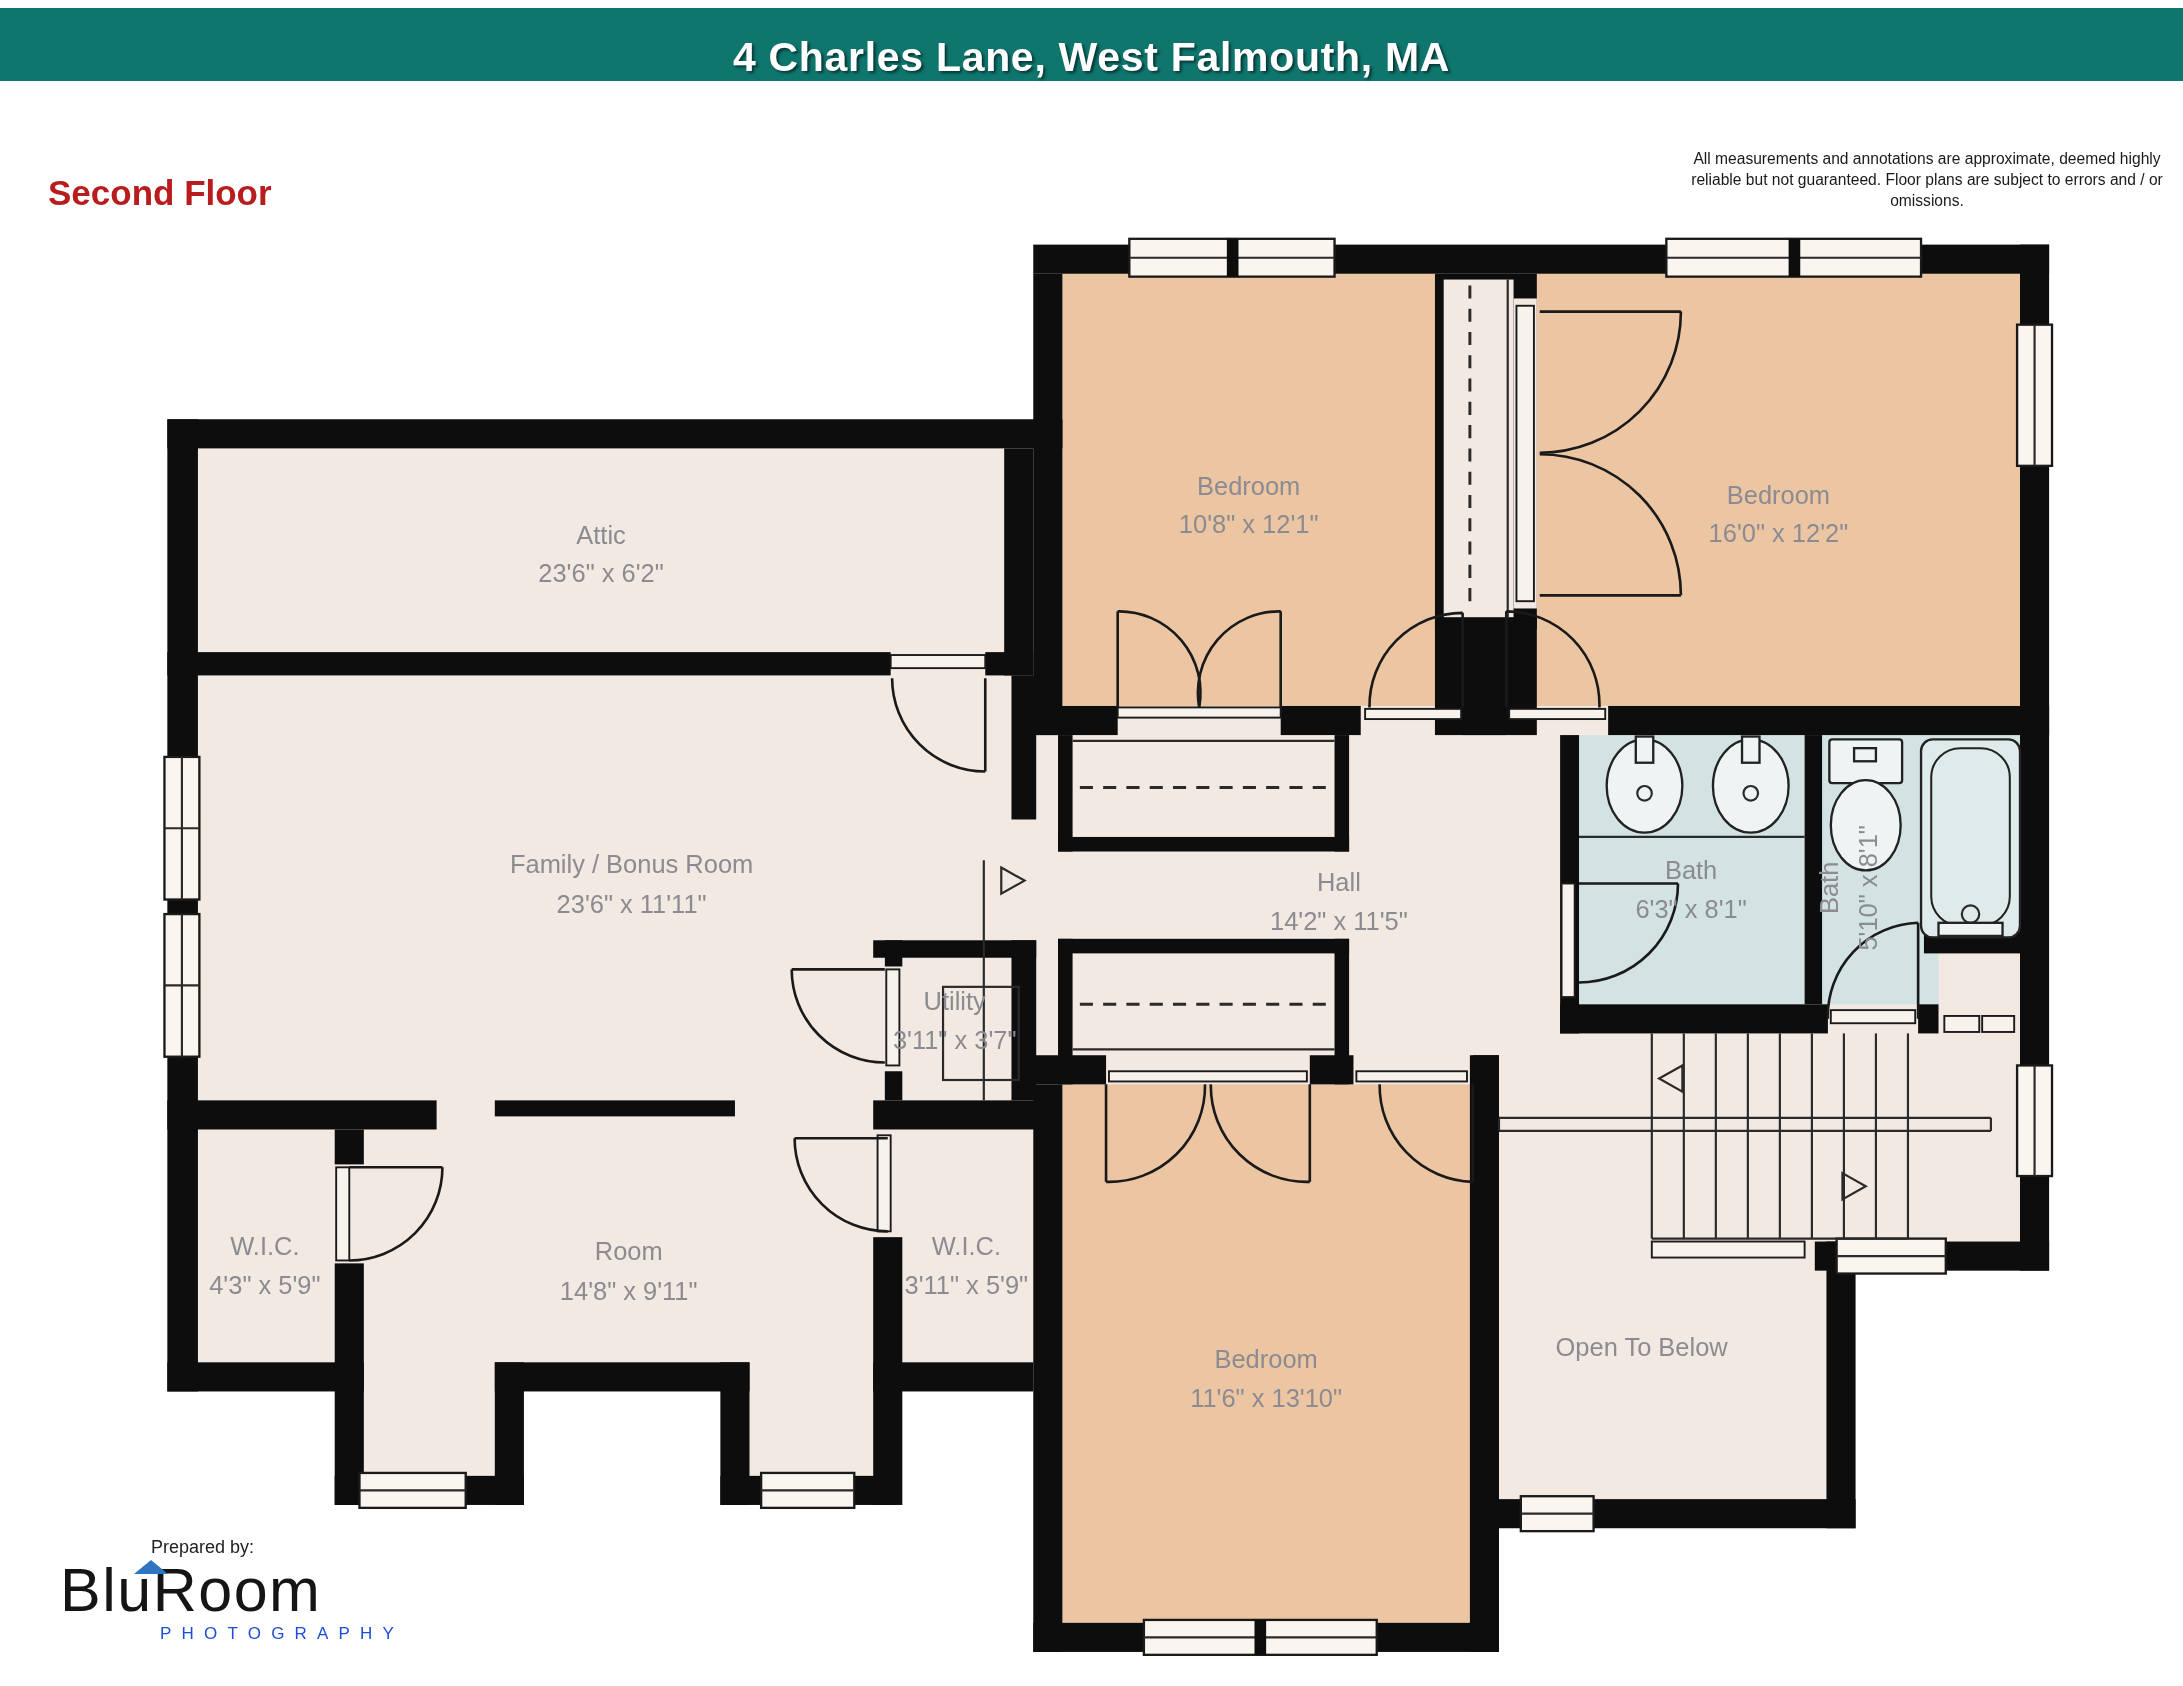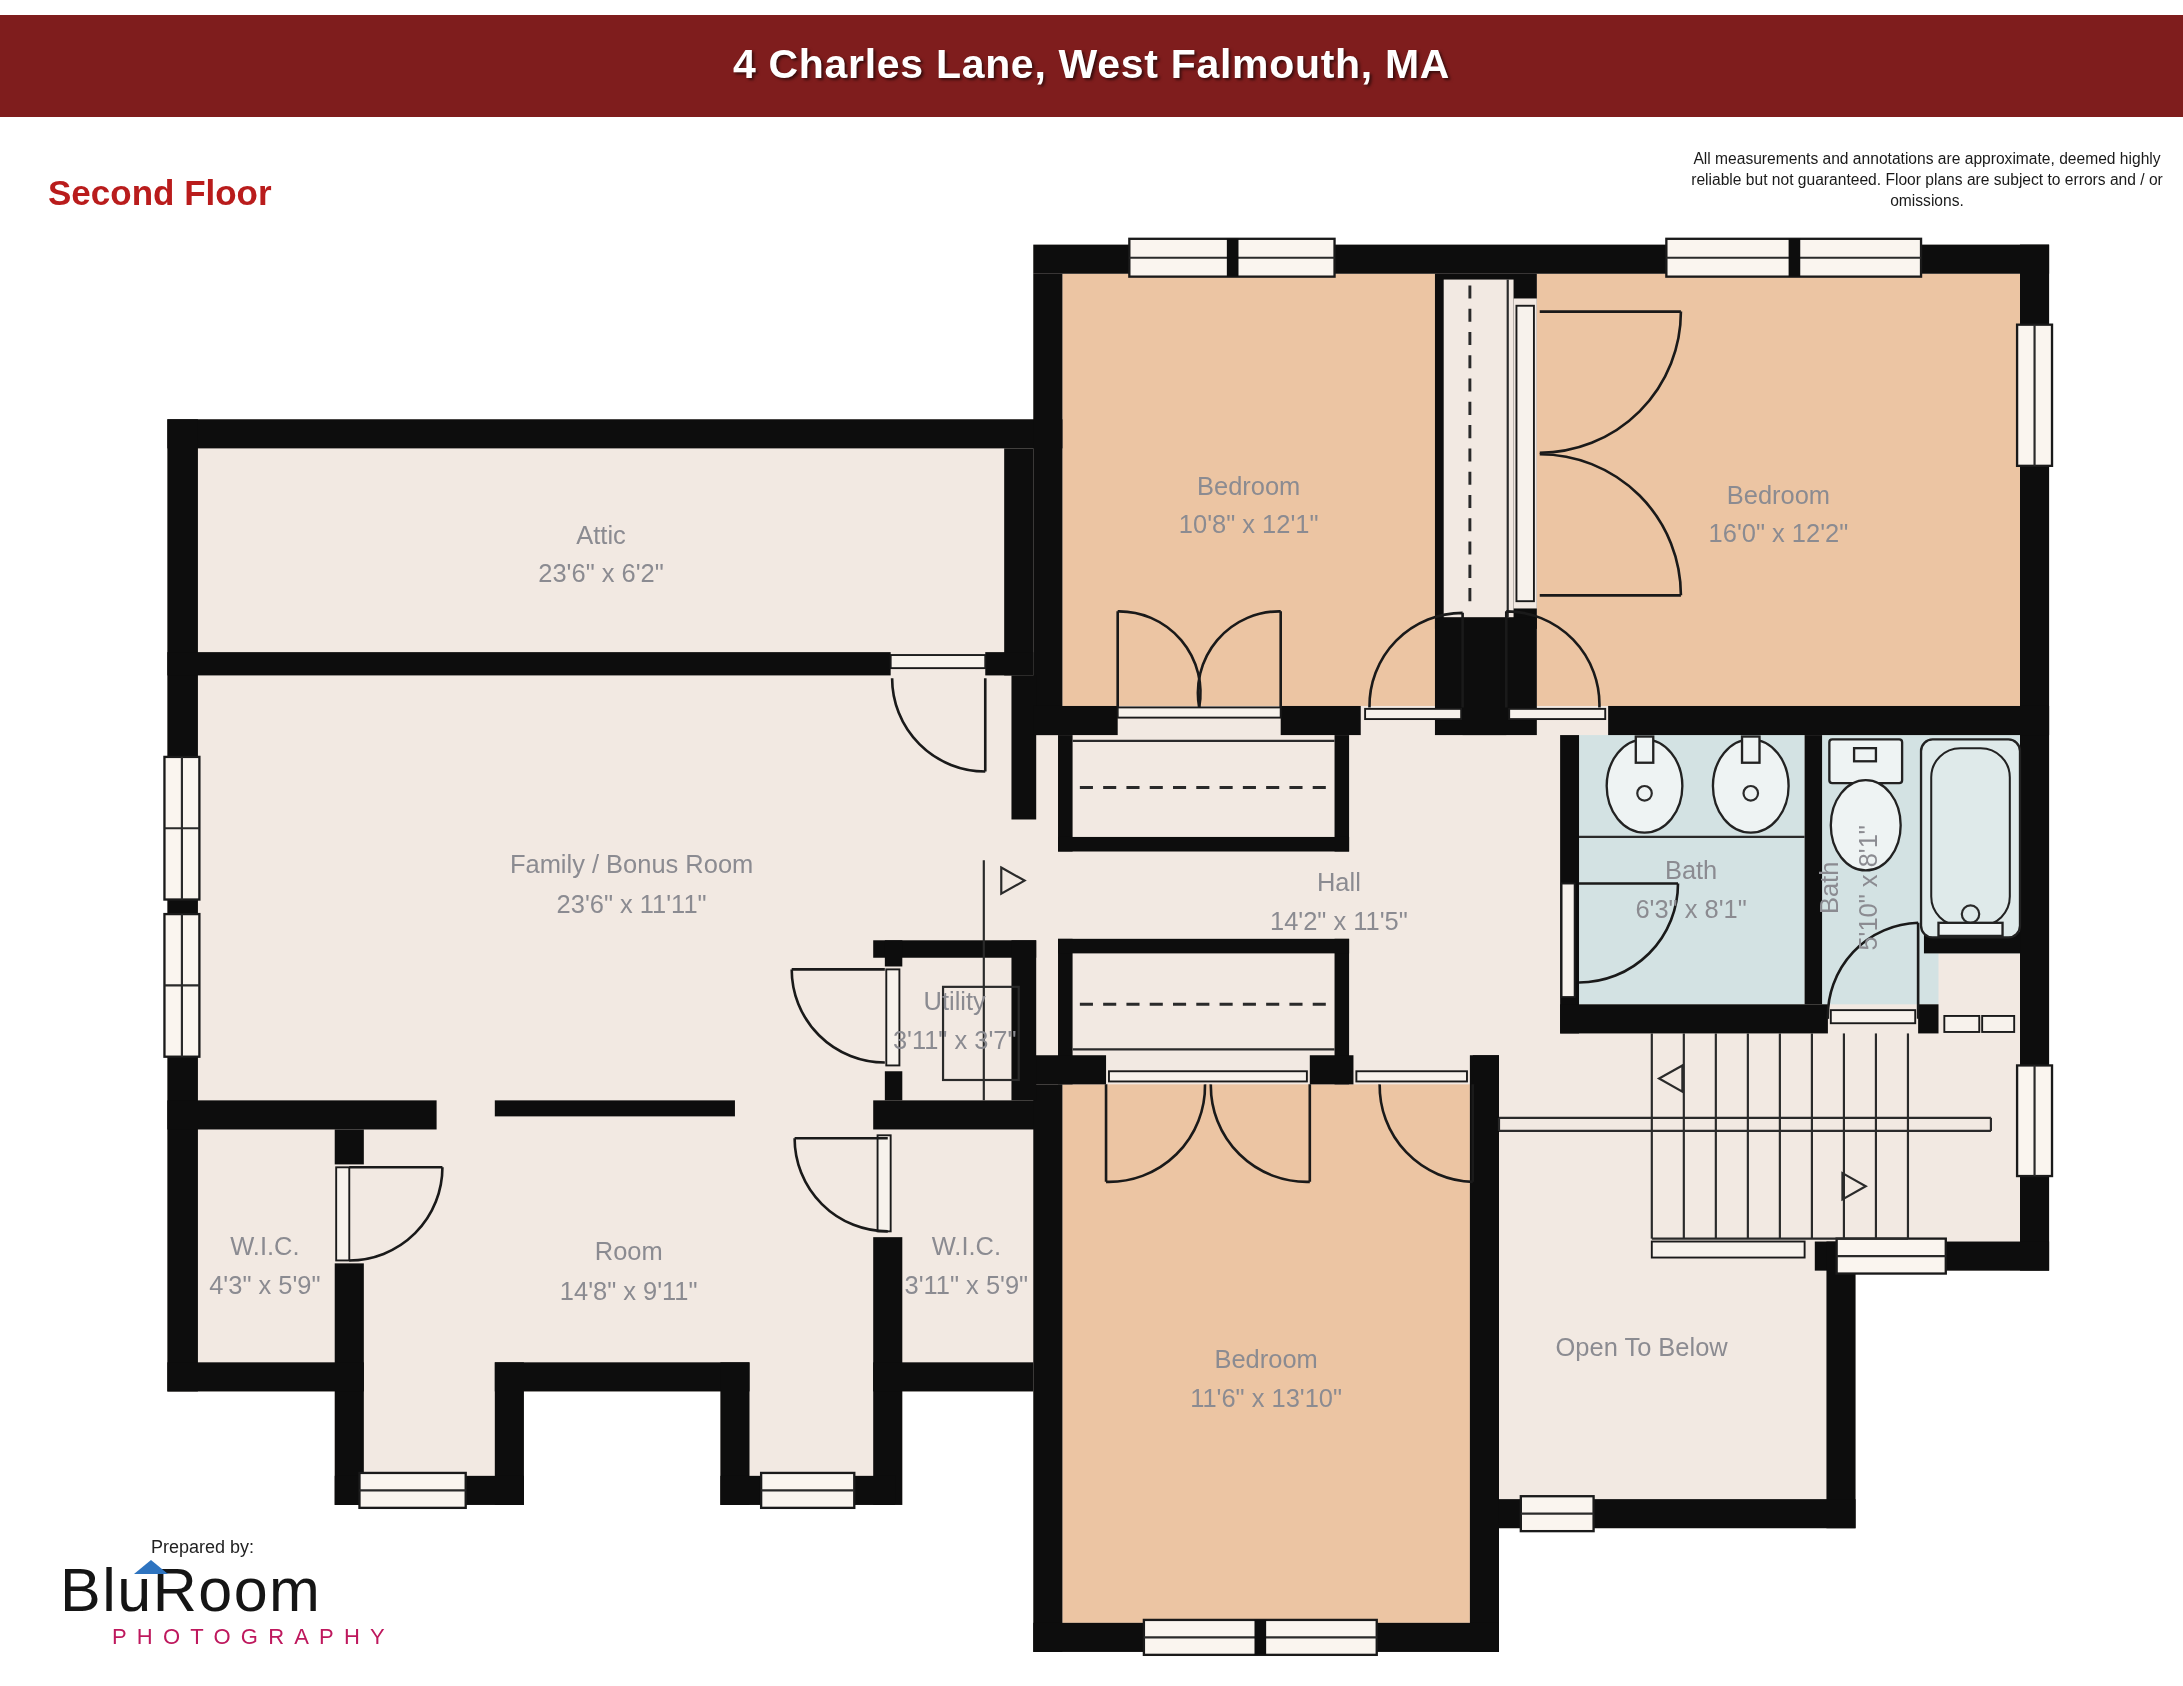--- a/index.html
+++ b/index.html
@@ -1,28 +1,28 @@
 <!DOCTYPE html>
 <html style="font-size:11.6px"><head>
 <meta charset="utf-8">
 <style>
   html,body{margin:0;padding:0;background:#ffffff;}
   body{width:2183px;height:1687px;position:relative;font-family:"Liberation Sans",sans-serif;overflow:hidden;}
-  .header{position:absolute;left:0;top:15px;width:2183px;height:102px;background:#7f1d1d;}
+  .header{position:absolute;left:0;top:8px;width:2183px;height:73px;background:#0f766e;}
   .header .title{width:100%;text-align:center;line-height:99px;color:#ffffff;font-size:41px;font-weight:bold;
     text-shadow:2.2px 2.2px 2.9px rgba(0,0,0,.55);letter-spacing:0.7px;}
   .floor-label{position:absolute;left:48px;top:173px;font-size:35px;font-weight:bold;color:#b91c1c;}
   .disclaimer{position:absolute;left:1687px;top:148px;width:480px;font-size:15.6px;line-height:1.36;color:#1a1a1a;text-align:center;}
   .planwrap{position:absolute;left:0;top:0;width:2183px;height:1687px;}
   .logo{position:absolute;left:60px;top:1537px;color:#111;}
   .logo .prepared{margin-left:91px;font-size:18px;color:#222;}
   .logo .brand{position:relative;font-size:61px;color:#151515;letter-spacing:1.5px;line-height:1.05;}
   .logo .brand .tri{position:absolute;left:74px;top:1.5px;width:0;height:0;
     border-left:17.5px solid transparent;border-right:17.5px solid transparent;border-bottom:14px solid #2e74c0;}
-  .logo .photo{margin-left:52px;margin-top:1.5px;font-size:22px;letter-spacing:10.2px;color:#be185d;}
+  .logo .photo{margin-left:100px;margin-top:1.5px;font-size:17px;letter-spacing:10.2px;color:#1d4ed8;}
   
   .w{fill:#0d0d0d;}
   .base{fill:#f2e9e2;}
   .peach{fill:#ecc5a3;}
   .blue{fill:#d3e2e3;}
   .thin{stroke:#2a2a2a;stroke-width:1.5;fill:none;}
   .dash{stroke:#2a2a2a;stroke-width:2;fill:none;stroke-dasharray:9 7;}
   .door{stroke:#1a1a1a;stroke-width:1.8;fill:none;}
   .leaf{fill:#f7f2ec;stroke:#1a1a1a;stroke-width:1.3;}
   .win{fill:#faf5ef;stroke:#1a1a1a;stroke-width:1.6;}

